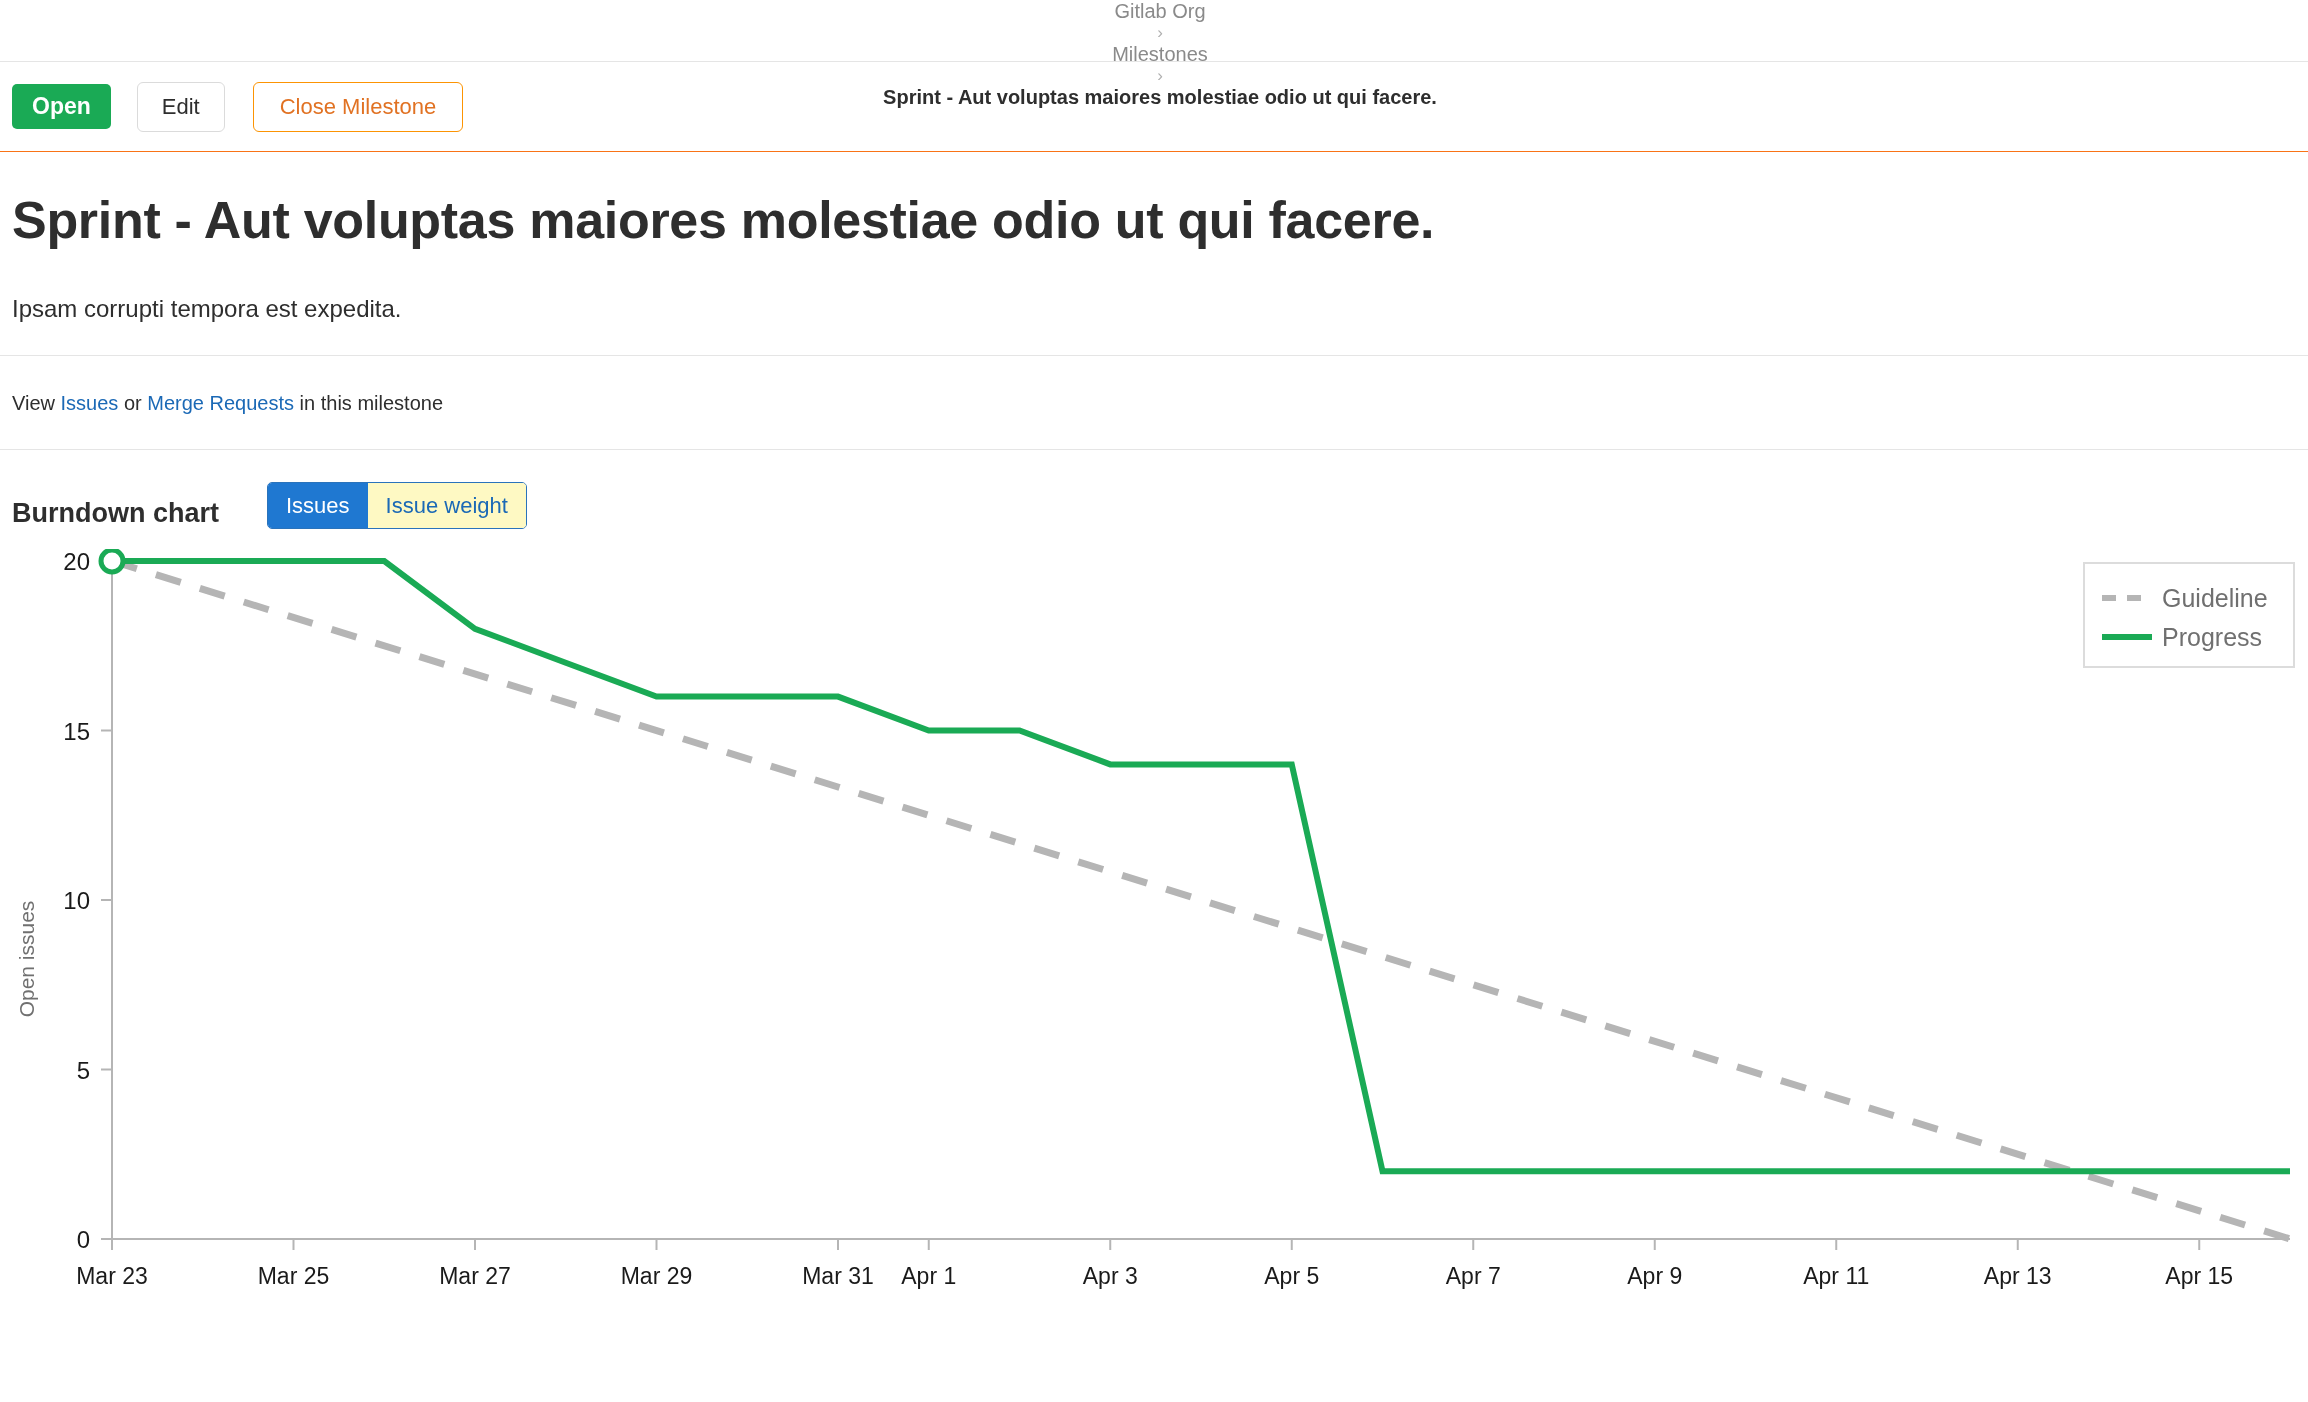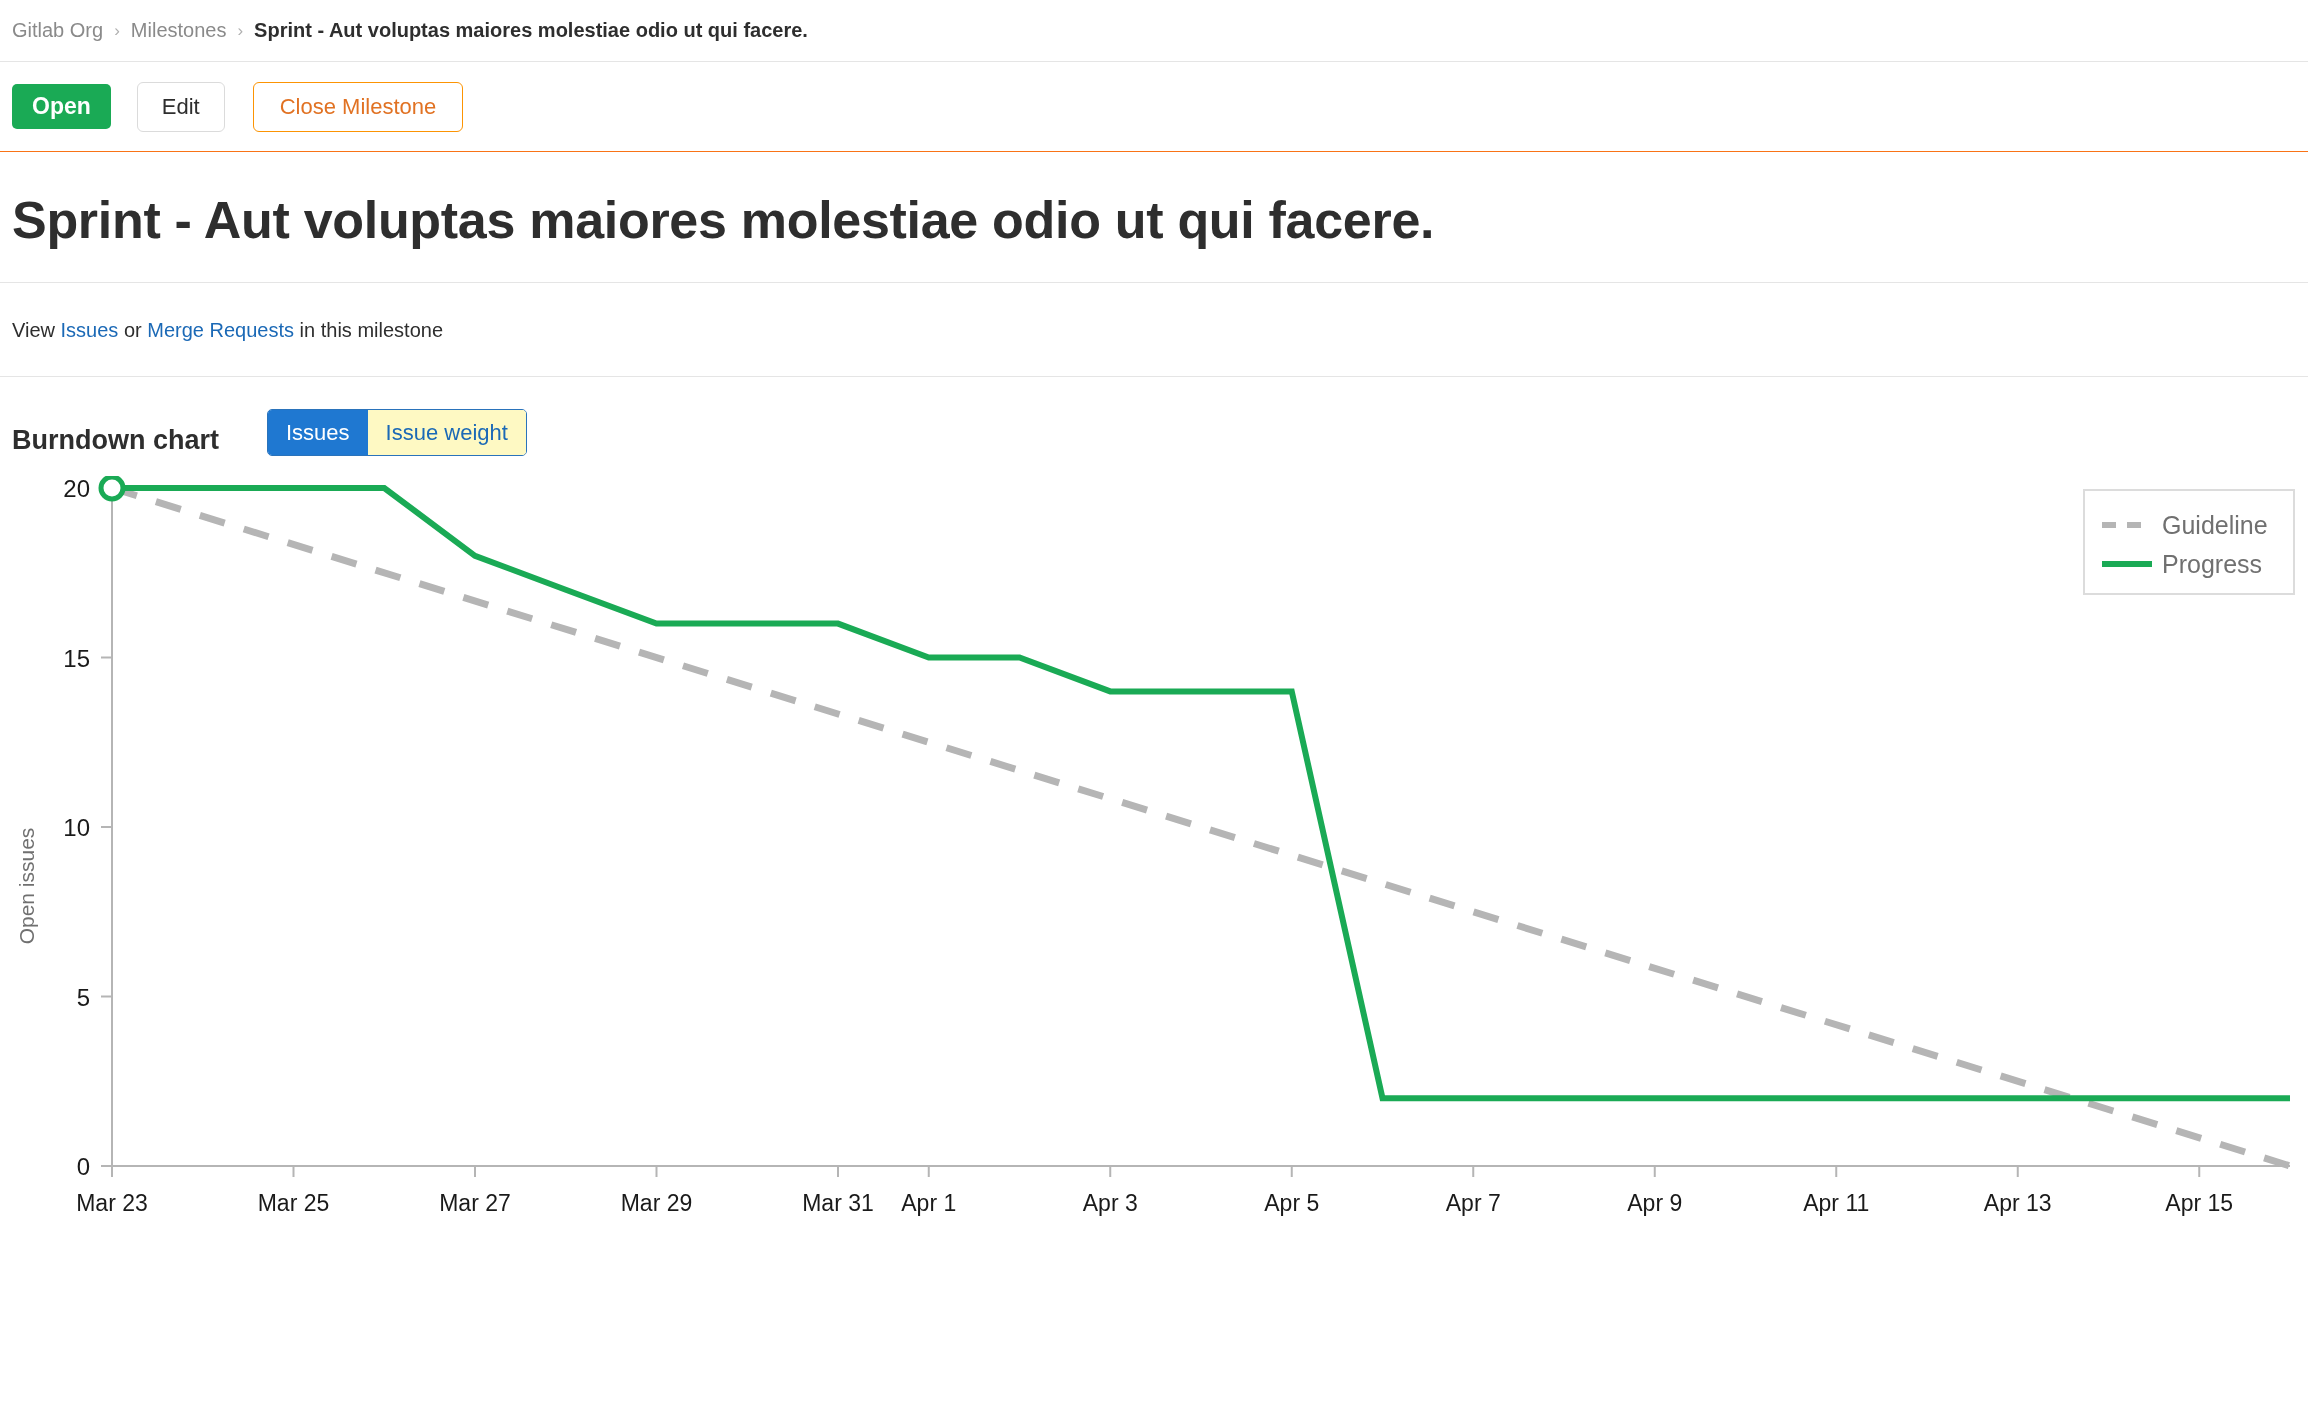--- a/index.html
+++ b/index.html
@@ -14,20 +14,21 @@
   .page { width: 2308px; height: 1402px; position: relative; }
 
   
   .breadcrumb {
     height: 62px;
     display: flex;
     align-items: center;
     padding-left: 12px;
     font-size: 20px;
     border-bottom: 1px solid #e5e5e5;
+    flex-direction: column;
   }
   .crumb-link { color: #8a8a8a; text-decoration: none; }
   .crumb-sep {
     color: #b0b0b0;
     margin: 0 11px;
     font-size: 17px;
   }
   .crumb-current { color: #2e2e2e; font-weight: bold; }
 
   
@@ -173,20 +174,21 @@
   </div>
 
   <div class="status-row">
     <span class="badge-open">Open</span>
     <button class="btn btn-edit">Edit</button>
     <button class="btn btn-close-milestone">Close Milestone</button>
   </div>
 
   <div class="title-block">
     <h1 class="milestone-title">Sprint - Aut voluptas maiores molestiae odio ut qui facere.</h1>
+    <p class="milestone-desc">Ipsam corrupti tempora est expedita.</p>
   </div>
 
   <div class="view-row">
     <span>View</span>
     <a class="link">Issues</a>
     <span>or</span>
     <a class="link">Merge Requests</a>
     <span>in this milestone</span>
   </div>
 

